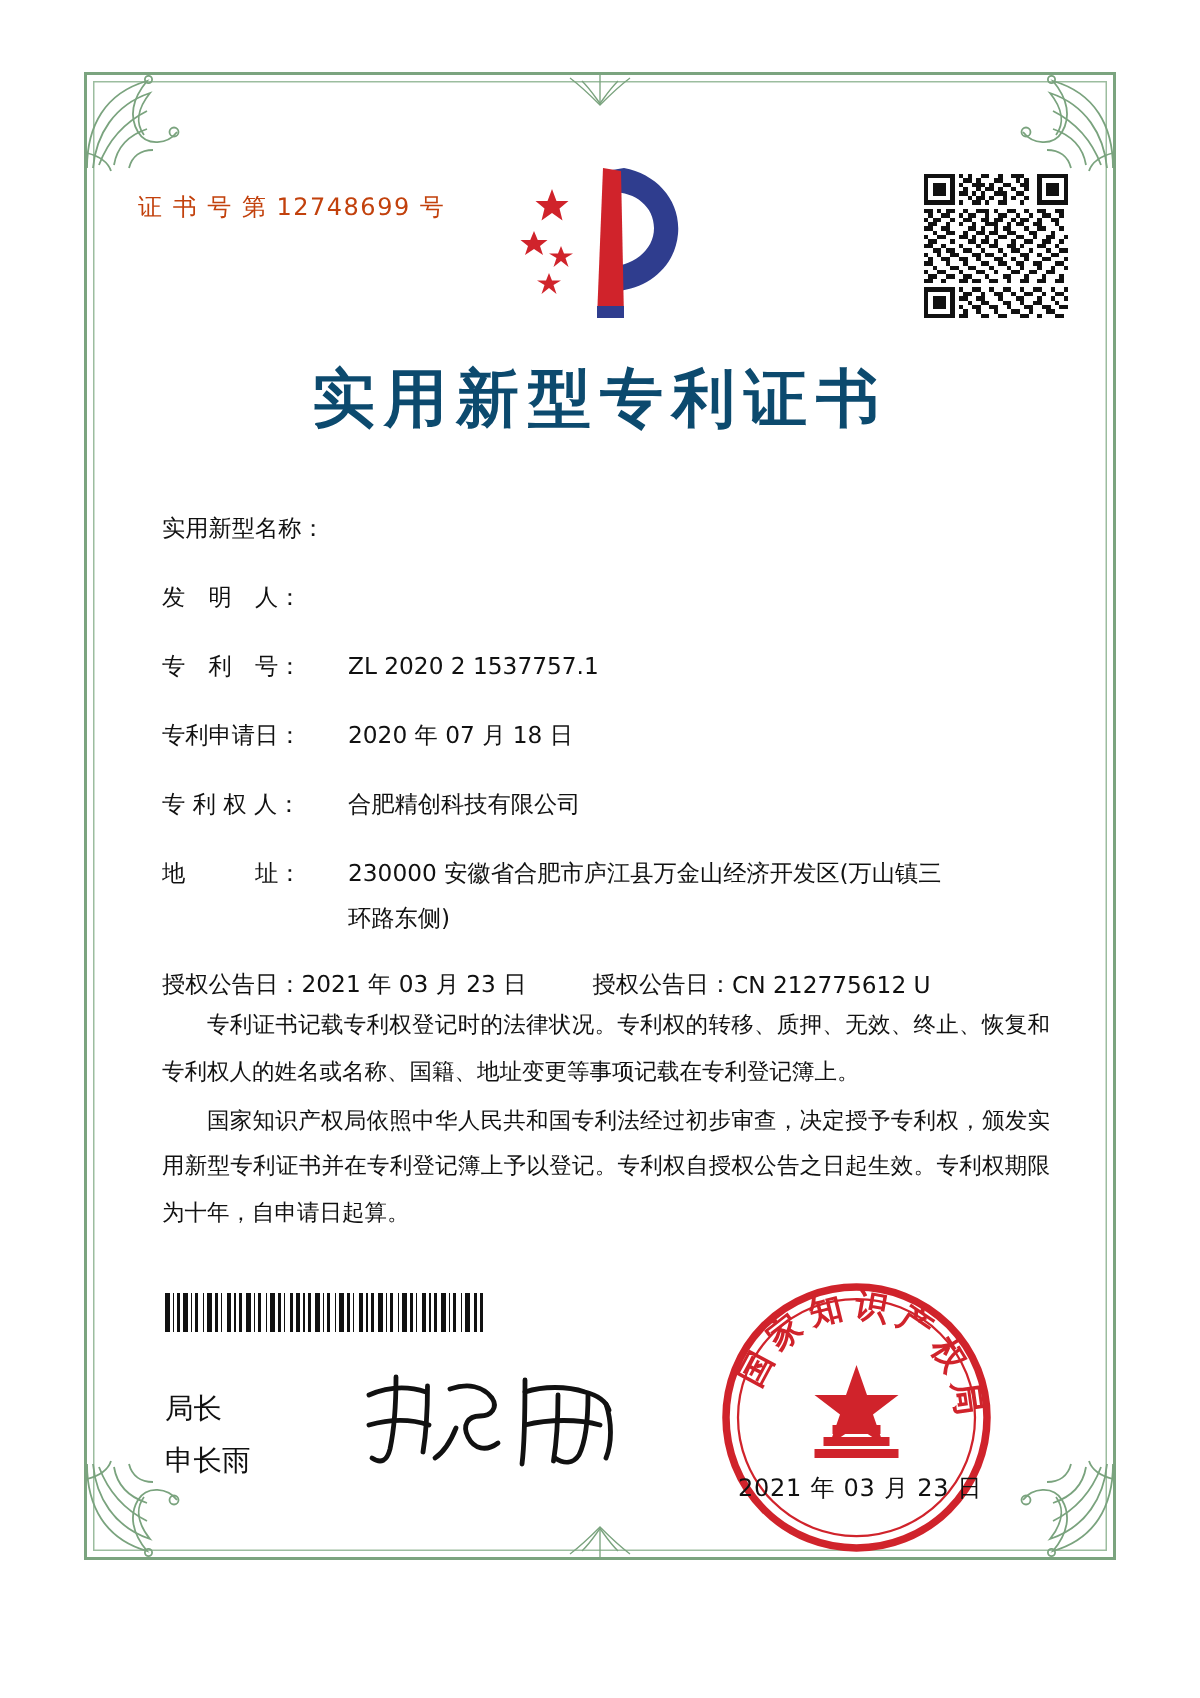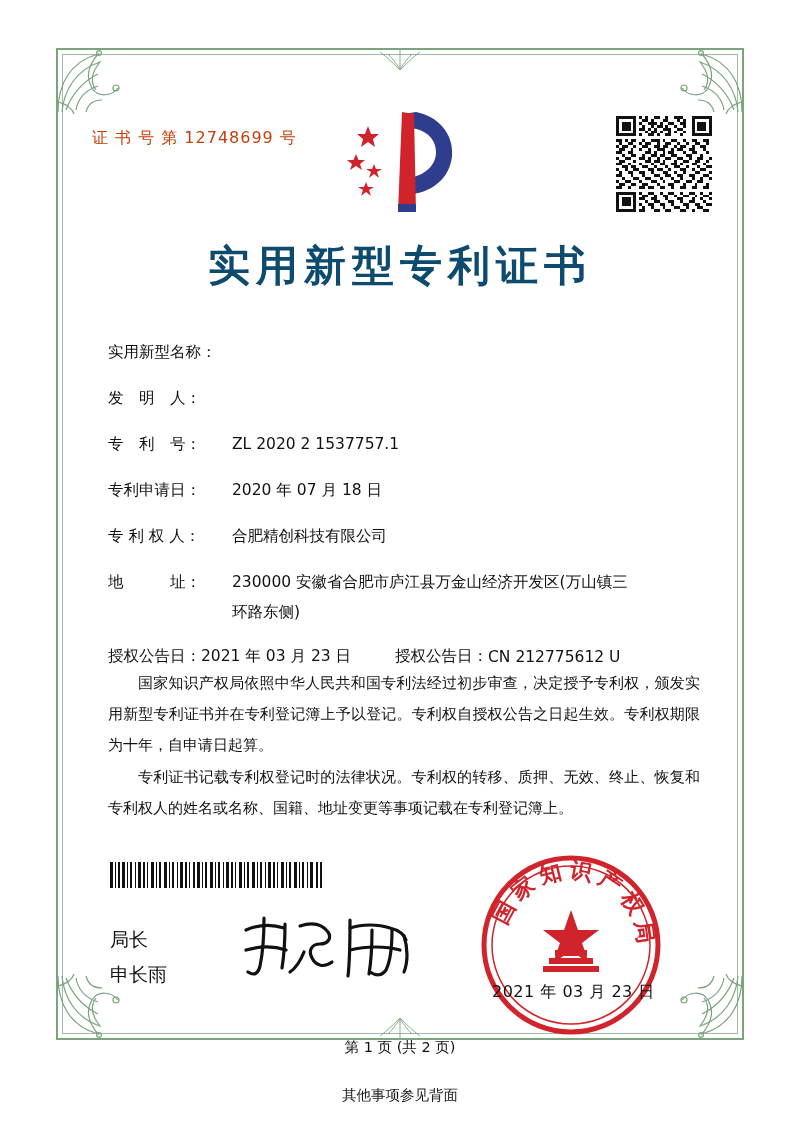--- a/index.html
+++ b/index.html
@@ -608,22 +608,22 @@
     <div class="grant-row">
       <span class="g-lbl">授权公告日：</span>
       <span class="g-val">2021 年 03 月 23 日</span>
       <span class="gap"></span>
       <span class="g-lbl">授权公告日：</span>
       <span class="g-val">CN 212775612 U</span>
     </div>
   </div>
 
   <div class="paras">
+    <p>专利证书记载专利权登记时的法律状况。专利权的转移、质押、无效、终止、恢复和专利权人的姓名或名称、国籍、地址变更等事项记载在专利登记簿上。</p>
     <p>国家知识产权局依照中华人民共和国专利法经过初步审查，决定授予专利权，颁发实用新型专利证书并在专利登记簿上予以登记。专利权自授权公告之日起生效。专利权期限为十年，自申请日起算。</p>
-    <p>专利证书记载专利权登记时的法律状况。专利权的转移、质押、无效、终止、恢复和专利权人的姓名或名称、国籍、地址变更等事项记载在专利登记簿上。</p>
   </div>
 
   <div class="barcode">
     <svg width="212" height="26" viewBox="0 0 212 26" shape-rendering="crispEdges">
       <rect width="212" height="26" fill="#fff"></rect>
       <g fill="#111">
         <rect x="0" y="0" width="3" height="26"></rect>
           <rect x="5" y="0" width="1" height="26"></rect>
         <rect x="8" y="0" width="2" height="26"></rect>
           <rect x="12" y="0" width="3" height="26"></rect>
@@ -715,16 +715,14 @@
         <rect x="-22" y="18" width="44" height="6" fill="#d0232b"></rect>
         <rect x="-16" y="10" width="32" height="6" fill="#d0232b"></rect>
       </g>
       <text font-family="DejaVu Sans, sans-serif" font-size="22" font-weight="bold" fill="#d0232b" letter-spacing="6">
         <textPath href="#sealArc" startOffset="9%">国家知识产权局</textPath>
       </text>
     </svg>
   </div>
   <div class="seal-date">2021 年 03 月 23 日</div>
 
-  <div class="page-no">第 1 页 (共 2 页)</div>
-  <div class="back-note">其他事项参见背面</div>
 
 </div>
 
 </body></html>

